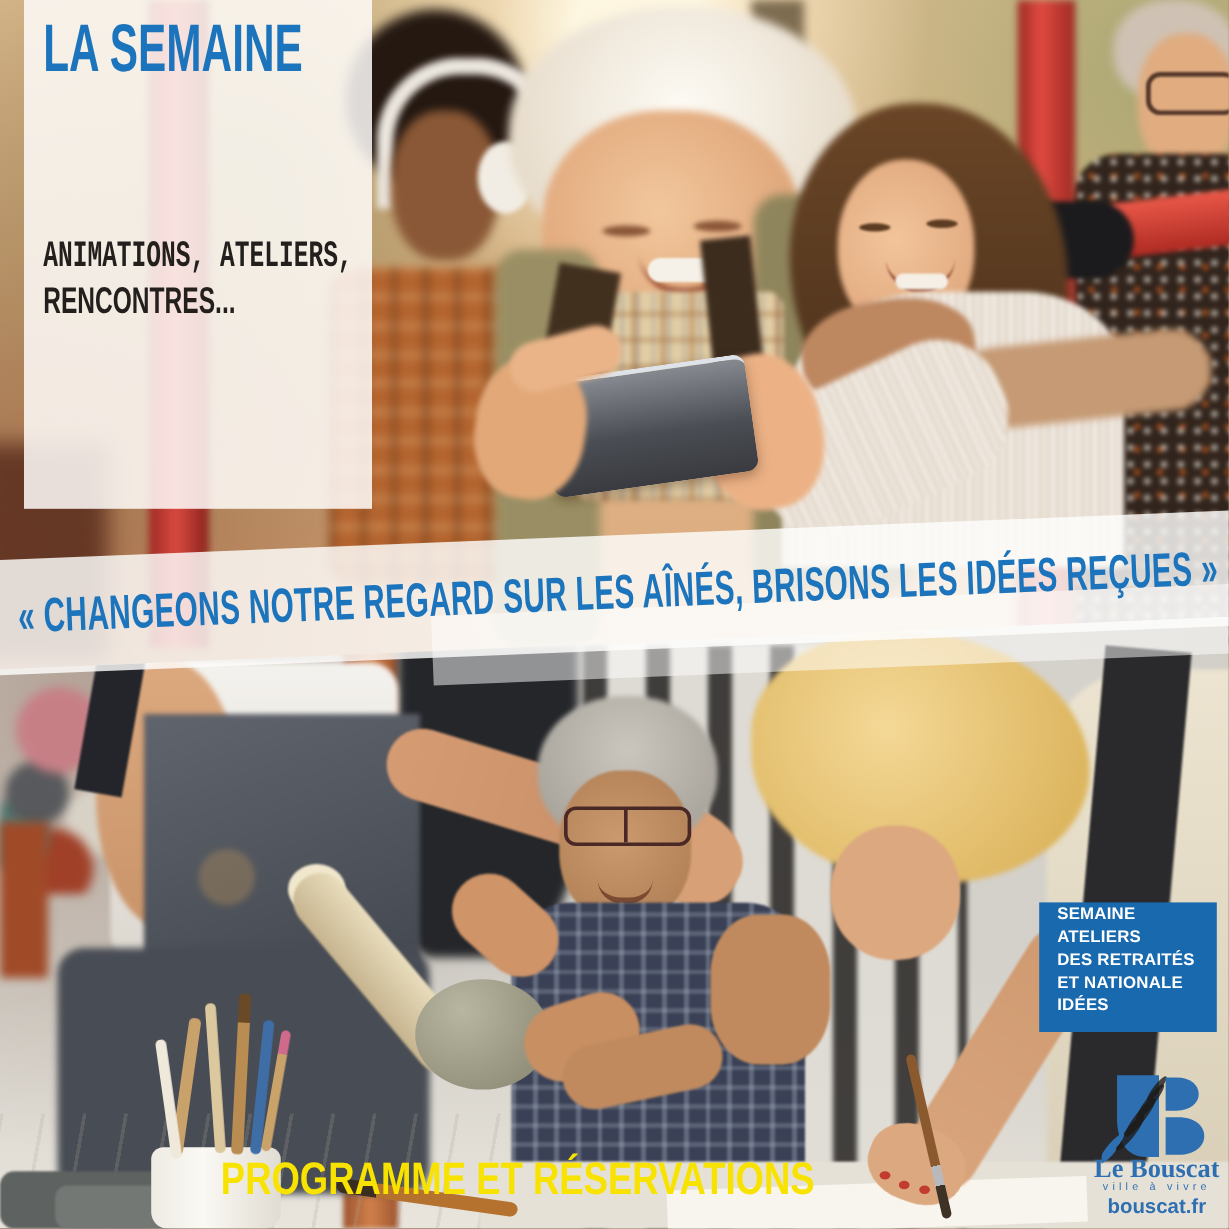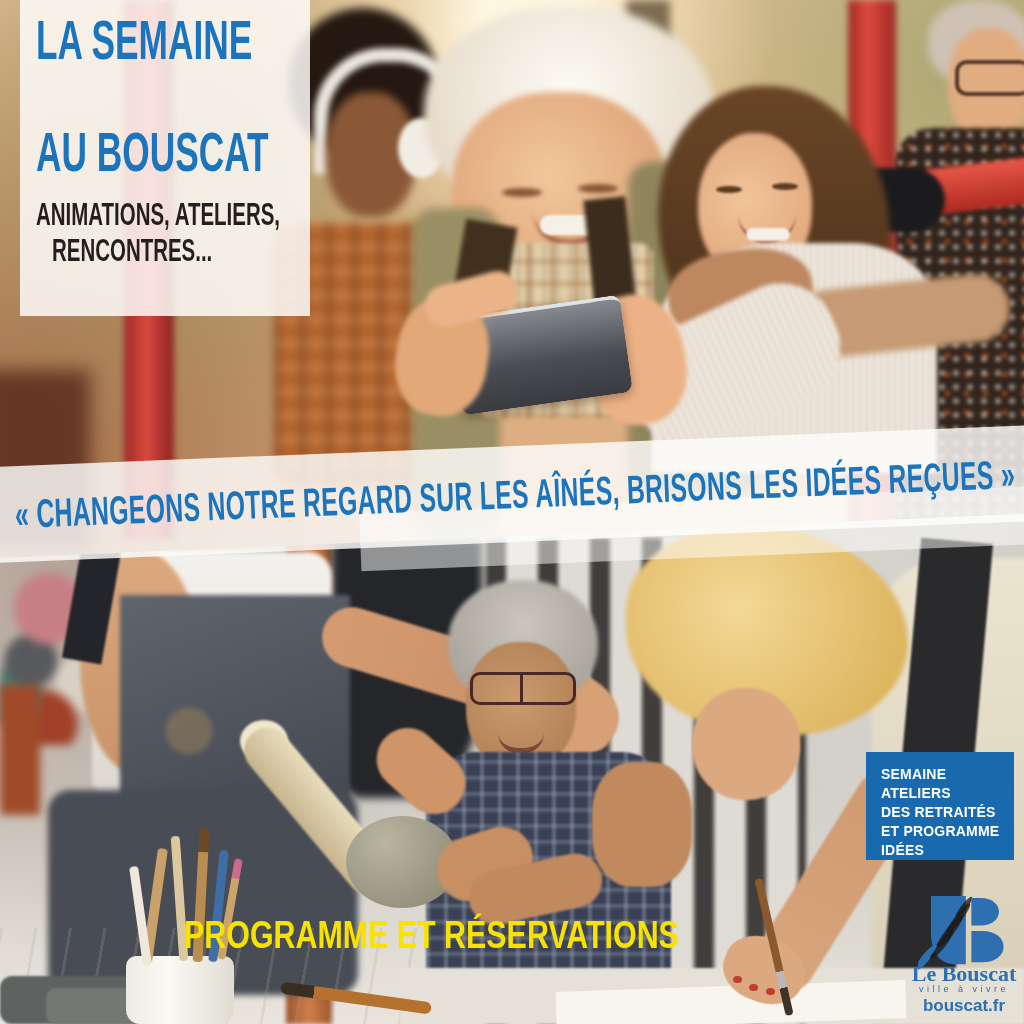--- a/index.html
+++ b/index.html
@@ -144,36 +144,36 @@
   .nail1{left:733px;top:476px;} .nail2{left:749px;top:484px;} .nail3{left:766px;top:488px;}
   .bw-brush{left:704px;top:443px;width:140px;height:8px;border-radius:4px;transform:rotate(77deg);
     background:linear-gradient(90deg,#8a5a2e 0 68%,#b9b9bd 68% 80%,#3e3226 80%);}
 
   
   #quote-band2{left:360px;top:498px;width:760px;height:58px;background:rgba(255,255,255,.5);transform:rotate(-2.3deg);}
   #quote-band{left:-40px;top:446px;width:1110px;height:96px;background:rgba(254,254,252,.82);
     transform:rotate(-2.3deg);display:flex;align-items:center;justify-content:center;}
   #quote-band .cond{font-size:40px;color:#1c75bc;transform:scaleX(.62);transform-origin:center;letter-spacing:.5px;}
 
-  #title-box{left:20px;top:0;width:290px;height:316px;background:rgba(255,253,250,.85);}
+  #title-box{left:20px;top:0;width:290px;height:424px;background:rgba(255,253,250,.85);}
   .tl{left:16px;} 
   .tl .cond{font-size:56px;line-height:56px;color:#1c75bc;transform:scaleX(.63);}
   .tl1{top:12px;} .tl2{top:68px;} .tl3{top:124px;}
   .ts .cond{font-size:31px;line-height:34px;color:#221f1c;transform:scaleX(.66);}
-  .ts1{top:198px;left:16px;} .ts2{top:234px;left:32px;}
+  .ts1{top:198px;left:16px;font-family:Liberation Mono, monospace;} .ts2{top:234px;left:16px;}
   .td{top:274px;left:16px;}
   .td .cond{font-size:40px;color:#1c75bc;transform:scaleX(.74);}
 
   #info-box{left:866px;top:752px;width:148px;height:108px;background:#1969ae;color:#fff;
     font-weight:bold;font-size:14px;line-height:19px;letter-spacing:.2px;
-    padding:13px 8px 0 15px;box-sizing:border-box;}
+    padding:0 8px 0 15px;box-sizing:border-box;}
 
   .fy{left:184px;}
   .fy .cond{font-size:38px;color:#f8e300;transform:scaleX(.8);}
-  .fy1{top:914px;text-align:center;} .fy2{top:970px;}
+  .fy1{top:962px;text-align:center;} .fy2{top:970px;}
 
   #logo{left:898px;top:892px;width:132px;text-align:center;color:#2e6fb2;}
   #logo svg{display:block;margin:0 auto;}
   .logo-city{font-family:"Liberation Serif",serif;font-size:22px;font-weight:bold;margin-top:-8px;line-height:20px;}
   .logo-tagline{font-size:9px;letter-spacing:3.5px;line-height:10px;margin-top:0;}
   .logo-site{font-size:17px;font-weight:bold;line-height:20px;margin-top:2px;}
 </style>
 </head>
 <body>
 
@@ -272,30 +272,29 @@
     <div class="s bw-brush"></div>
   </div>
 
   <div class="s" id="quote-band2"></div>
   <div class="s" id="quote-band">
     <span class="cond">« CHANGEONS NOTRE REGARD SUR LES AÎNÉS, BRISONS LES IDÉES REÇUES »</span>
   </div>
 
   <div class="s" id="title-box">
     <div class="s tl tl1"><span class="cond">LA SEMAINE</span></div>
-    <div class="s tl tl3"><span class="cond">AU BOUSCAT</span></div>
     <div class="s ts ts1"><span class="cond">ANIMATIONS, ATELIERS,</span></div>
     <div class="s ts ts2"><span class="cond">RENCONTRES...</span></div>
   </div>
 
   <div class="s" id="info-box">
     <div>SEMAINE</div>
     <div>ATELIERS</div>
     <div>DES RETRAITÉS</div>
-    <div>ET PROGRAMME</div>
+    <div>ET NATIONALE</div>
     <div>IDÉES</div>
   </div>
 
   <div class="s fy fy1"><span class="cond">PROGRAMME ET RÉSERVATIONS</span></div>
 
   <div class="s" id="logo">
     <svg width="92" height="80" viewBox="0 0 100 86">
       <path d="M14 4 H52 V78 H40 C22 78 14 62 14 44 Z" fill="#2e6fb2"></path>
       <g fill="rgba(30,26,22,.78)">
         <ellipse cx="26" cy="56" rx="4.5" ry="20" transform="rotate(38 26 56)"></ellipse>

